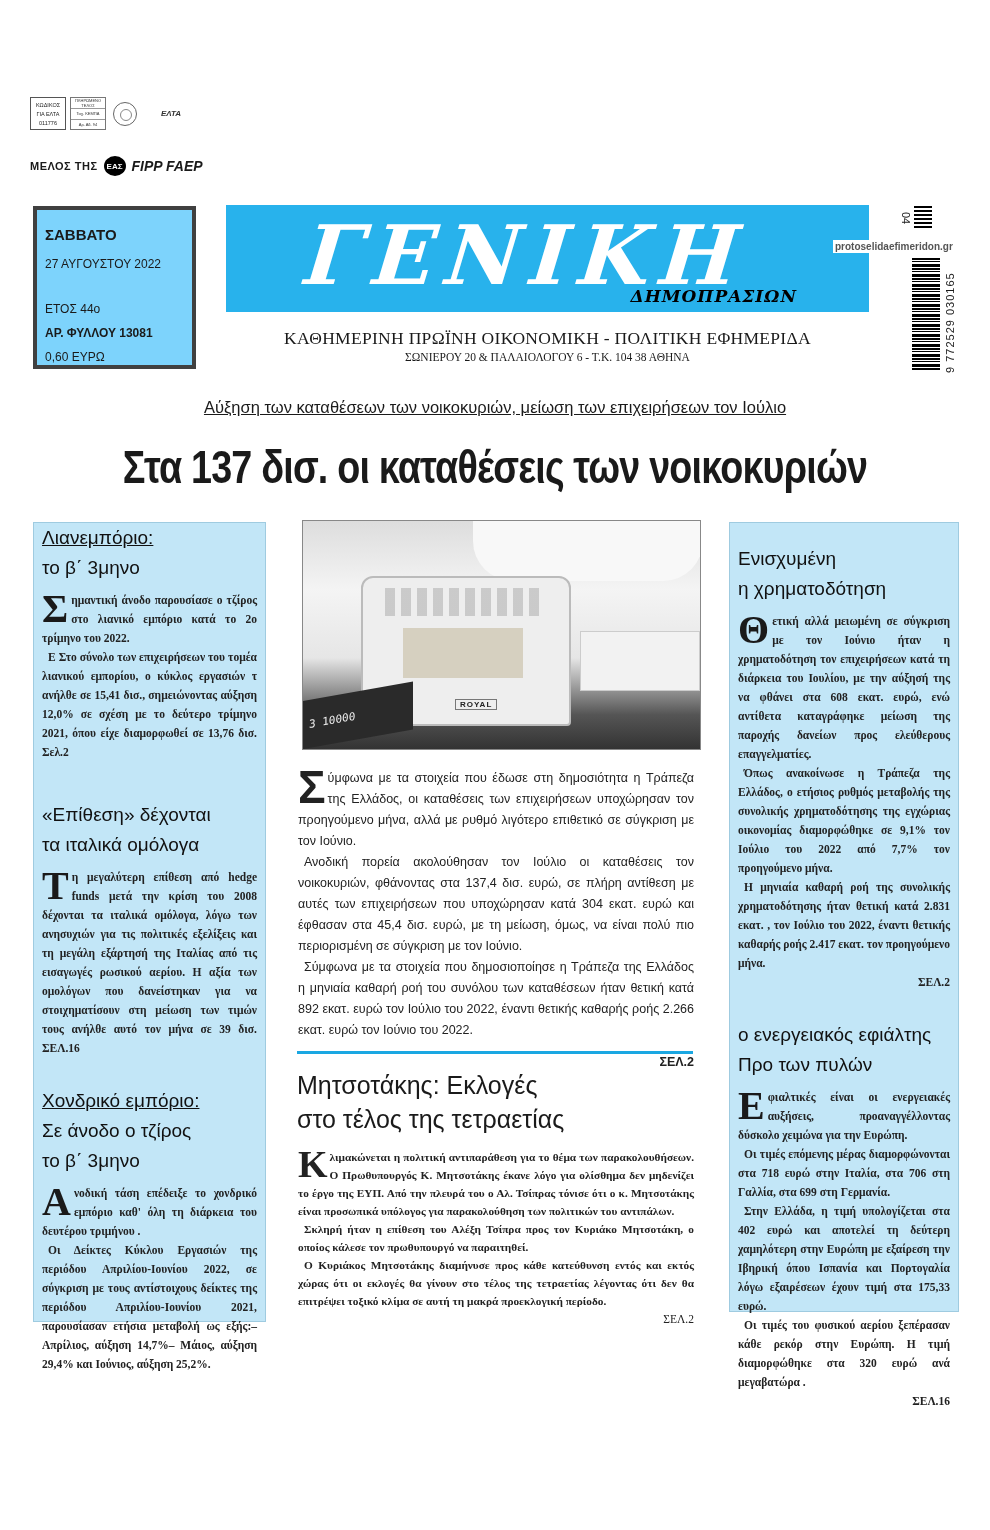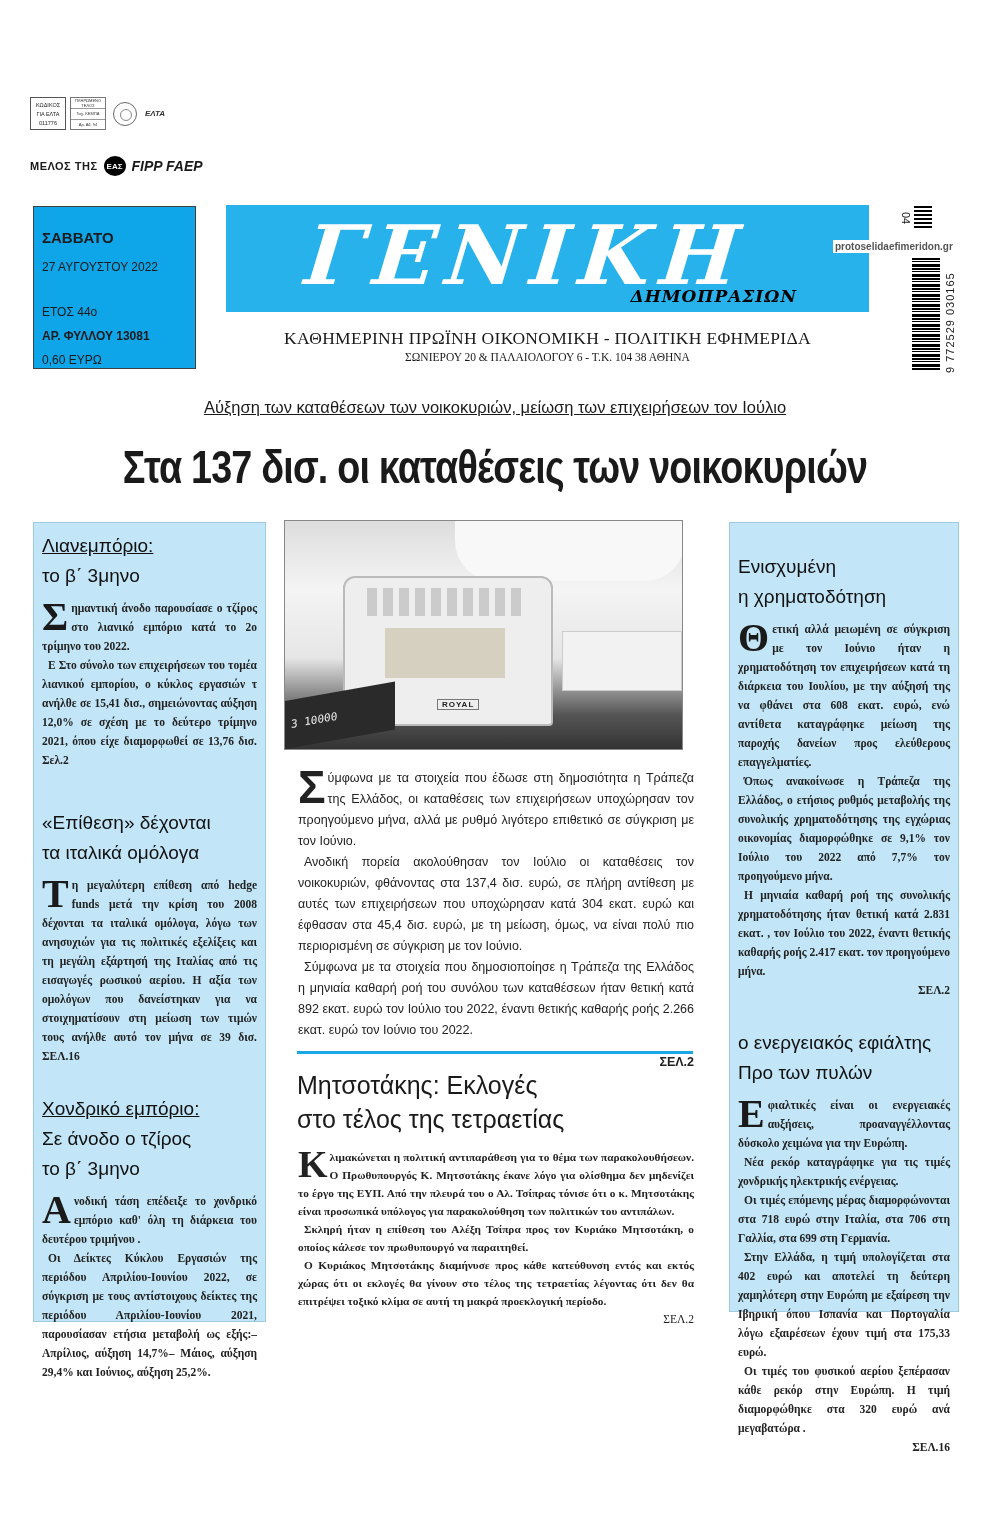--- a/index.html
+++ b/index.html
@@ -7,29 +7,29 @@
   body { position: relative; font-family: "Liberation Sans", sans-serif; color: #1a1a1a; }
 
   
   .stamps { position: absolute; left: 30px; top: 97px; display: flex; align-items: center; gap: 4px; }
   .stamp-box { border: 1px solid #555; width: 36px; height: 33px; font-size: 5.5px; text-align: center; line-height: 9px; padding-top: 3px; color: #222; }
   .stamp-box2 { border: 1px solid #777; width: 36px; height: 33px; font-size: 4px; text-align: center; color: #333; display: flex; flex-direction: column; }
   .stamp-box2 div { flex: 1; border-bottom: 1px solid #999; display: flex; align-items: center; justify-content: center; }
   .stamp-box2 div:last-child { border-bottom: none; }
   .stamp-seal { width: 24px; height: 24px; border: 1px solid #666; border-radius: 50%; margin-left: 3px; position: relative; }
   .stamp-seal::after { content: ""; position: absolute; left: 6px; top: 6px; width: 10px; height: 10px; border: 1px solid #888; border-radius: 50%; }
-  .elta { font-size: 8px; font-weight: bold; color: #333; margin-left: 4px; font-style: italic; }
+  .elta { font-size: 8px; font-weight: bold; color: #333; margin-left: 20px; font-style: italic; }
 
   .member { position: absolute; left: 30px; top: 156px; display: flex; align-items: center; gap: 6px; }
   .member-label { font-size: 11px; font-weight: bold; letter-spacing: 0.5px; }
   .member-logo { width: 22px; height: 20px; border-radius: 50%; background: #000000; color: #fff; font-size: 8px; font-weight: bold; display: flex; align-items: center; justify-content: center; }
   .member-fipp { font-size: 14px; font-weight: bold; font-style: italic; color: #1a1a1a; }
 
   
-  .date-box { position: absolute; left: 33px; top: 206px; width: 163px; height: 163px; background: #0ea5e9; border: 1px solid #404040; padding: 22px 8px; }
+  .date-box { position: absolute; left: 33px; top: 206px; width: 163px; height: 163px; background: #7dd3fc; border: 4px solid #404040; padding: 16px 8px; }
   .date-box .day { font-size: 15px; font-weight: bold; margin-bottom: 14px; }
   .date-box .date { font-size: 12px; margin-bottom: 31px; }
   .date-box .row { font-size: 12px; margin-bottom: 10px; }
   .date-box .row.bold { font-weight: bold; }
 
   
   .masthead { position: absolute; left: 226px; top: 205px; width: 643px; height: 107px; background: #28b2ec; }
   .masthead .title { position: absolute; left: 80px; top: 2px; font-family: "DejaVu Serif", serif; font-weight: bold; font-style: italic; font-size: 82px; color: #ffffff; letter-spacing: 10px; transform: skewX(-6deg); }
   .masthead .subtitle { position: absolute; right: 72px; bottom: 6px; font-family: "DejaVu Serif", serif; font-weight: bold; font-style: italic; font-size: 17px; color: #000000; letter-spacing: 1px; }
   .tagline { position: absolute; left: 226px; top: 328px; width: 643px; text-align: center; font-family: "Liberation Serif", serif; font-size: 17.5px; letter-spacing: 0.3px; }
@@ -41,35 +41,35 @@
   .mini-bars { width: 18px; height: 24px; background: repeating-linear-gradient(to bottom, #000 0 2px, #fff 2px 4px); }
   .watermark { position: absolute; left: 833px; top: 240px; font-size: 10px; font-weight: bold; color: #555; background: #fff; padding: 1px 2px; }
   .barcode { position: absolute; left: 912px; top: 258px; width: 28px; height: 112px; background: repeating-linear-gradient(to bottom, #000 0 2px, #fff 2px 3px, #000 3px 4px, #fff 4px 6px, #000 6px 9px, #fff 9px 10px); }
   .barcode-digits { position: absolute; left: 944px; top: 258px; width: 14px; height: 115px; writing-mode: vertical-rl; transform: rotate(180deg); font-size: 11px; letter-spacing: 1px; }
 
   
   .kicker { position: absolute; left: 0; top: 398px; width: 990px; text-align: center; font-size: 16.5px; text-decoration: underline; }
   .headline { position: absolute; left: 0; top: 440px; width: 990px; text-align: center; font-size: 46px; font-weight: bold; letter-spacing: -1px; transform: scaleX(0.82); transform-origin: center; }
 
   
-  .sidebox { position: absolute; background: #c2e6f7; border: 1px solid #9fcbe0; padding: 8px 8px; }
+  .sidebox { position: absolute; background: #c2e6f7; border: 1px solid #9fcbe0; padding: 0 8px; }
   .left-box { left: 33px; top: 522px; width: 233px; height: 800px; }
   .right-box { left: 729px; top: 522px; width: 230px; height: 790px; }
 
   .sb-head { font-size: 19px; line-height: 30px; color: #111; margin-bottom: 8px; }
   .sb-head .u { text-decoration: underline; display: block; }
   .sb-body { font-family: "Liberation Serif", serif; font-size: 11.5px; line-height: 19px; font-weight: bold; text-align: justify; color: #222; }
   .sb-body p { text-indent: 6px; }
   .sb-body p.first { text-indent: 0; }
   .dropcap { float: left; font-size: 40px; line-height: 32px; margin-right: 3px; margin-top: 2px; font-family: "Liberation Serif", serif; font-weight: bold; color: #1a1a1a; }
   .sel { text-align: right; font-family: "Liberation Serif", serif; font-weight: bold; font-size: 11.5px; }
   .story { margin-bottom: 28px; }
 
   
-  .photo { position: absolute; left: 284px; top: 520px; width: 399px; height: 230px; border: 1px solid #888; background: linear-gradient(180deg, #ddd 0%, #f4f4f4 30%, #e6e6e6 60%, #555 85%, #333 100%); overflow: hidden; }
+  .photo { position: absolute; left: 302px; top: 520px; width: 399px; height: 230px; border: 1px solid #888; background: linear-gradient(180deg, #ddd 0%, #f4f4f4 30%, #e6e6e6 60%, #555 85%, #333 100%); overflow: hidden; }
   .machine { position: absolute; left: 58px; top: 55px; width: 210px; height: 150px; background: #eeeeee; border: 2px solid #bbb; border-radius: 12px 12px 4px 4px; }
   .machine .panel { position: absolute; left: 22px; top: 10px; width: 160px; height: 28px; background: repeating-linear-gradient(to right, #bbb 0 10px, #eee 10px 16px); opacity: 0.7; }
   .machine .notes { position: absolute; left: 40px; top: 50px; width: 120px; height: 50px; background: #d6d0c0; }
   .machine .brand { position: absolute; left: 92px; bottom: 14px; font-size: 8px; font-weight: bold; letter-spacing: 1px; border: 1px solid #777; padding: 0 4px; color: #222; }
   .hand { position: absolute; left: 170px; top: 0; width: 230px; height: 60px; background: #f8f8f8; border-radius: 0 0 40px 40px; }
   .printer { position: absolute; right: 0; top: 110px; width: 120px; height: 60px; background: #f2f2f2; border: 1px solid #ccc; }
   .calc { position: absolute; left: 0; bottom: 0; width: 110px; height: 48px; background: #2a2a2a; transform: skewY(-10deg); transform-origin: left bottom; }
   .calc .disp { position: absolute; left: 6px; top: 18px; color: #eee; font-size: 11px; font-family: "DejaVu Sans Mono", monospace; }
 
   .main-body { position: absolute; left: 298px; top: 768px; width: 396px; font-size: 12.5px; line-height: 21px; text-align: justify; color: #222; }
@@ -219,20 +219,19 @@
     </div>
   </div>
 
   <div class="story">
     <div class="sb-head">
       <span style="display:block">ο ενεργειακός εφιάλτης</span>
       <span style="display:block">Προ των πυλών</span>
     </div>
     <div class="sb-body">
       <p class="first"><span class="dropcap">Ε</span><span>φιαλτικές είναι οι ενεργειακές αυξήσεις, προαναγγέλλοντας δύσκολο χειμώνα για την Ευρώπη.</span></p>
-      <p>Νέα ρεκόρ καταγράφηκε για τις τιμές χονδρικής ηλεκτρικής ενέργειας.</p>
       <p>Οι τιμές επόμενης μέρας διαμορφώνονται στα 718 ευρώ στην Ιταλία, στα 706 στη Γαλλία, στα 699 στη Γερμανία.</p>
       <p>Στην Ελλάδα, η τιμή υπολογίζεται στα 402 ευρώ και αποτελεί τη δεύτερη χαμηλότερη στην Ευρώπη με εξαίρεση την Ιβηρική όπου Ισπανία και Πορτογαλία λόγω εξαιρέσεων έχουν τιμή στα 175,33 ευρώ.</p>
       <p>Οι τιμές του φυσικού αερίου ξεπέρασαν κάθε ρεκόρ στην Ευρώπη. Η τιμή διαμορφώθηκε στα 320 ευρώ ανά μεγαβατώρα .</p>
       <div class="sel">ΣΕΛ.16</div>
     </div>
   </div>
 </div>
 
 </body></html>

